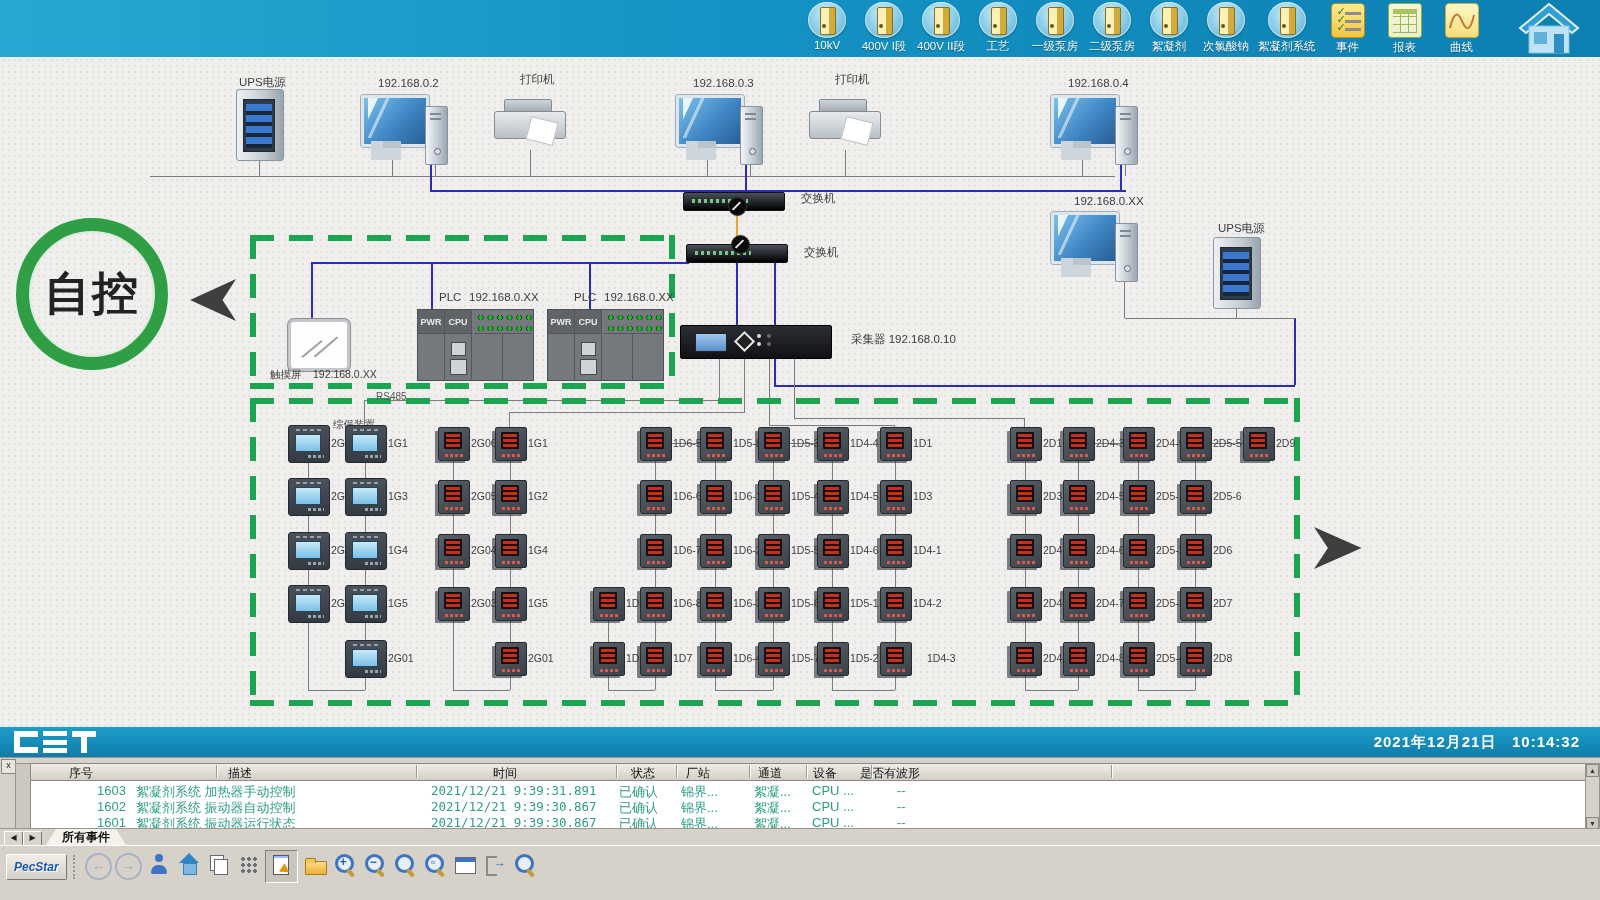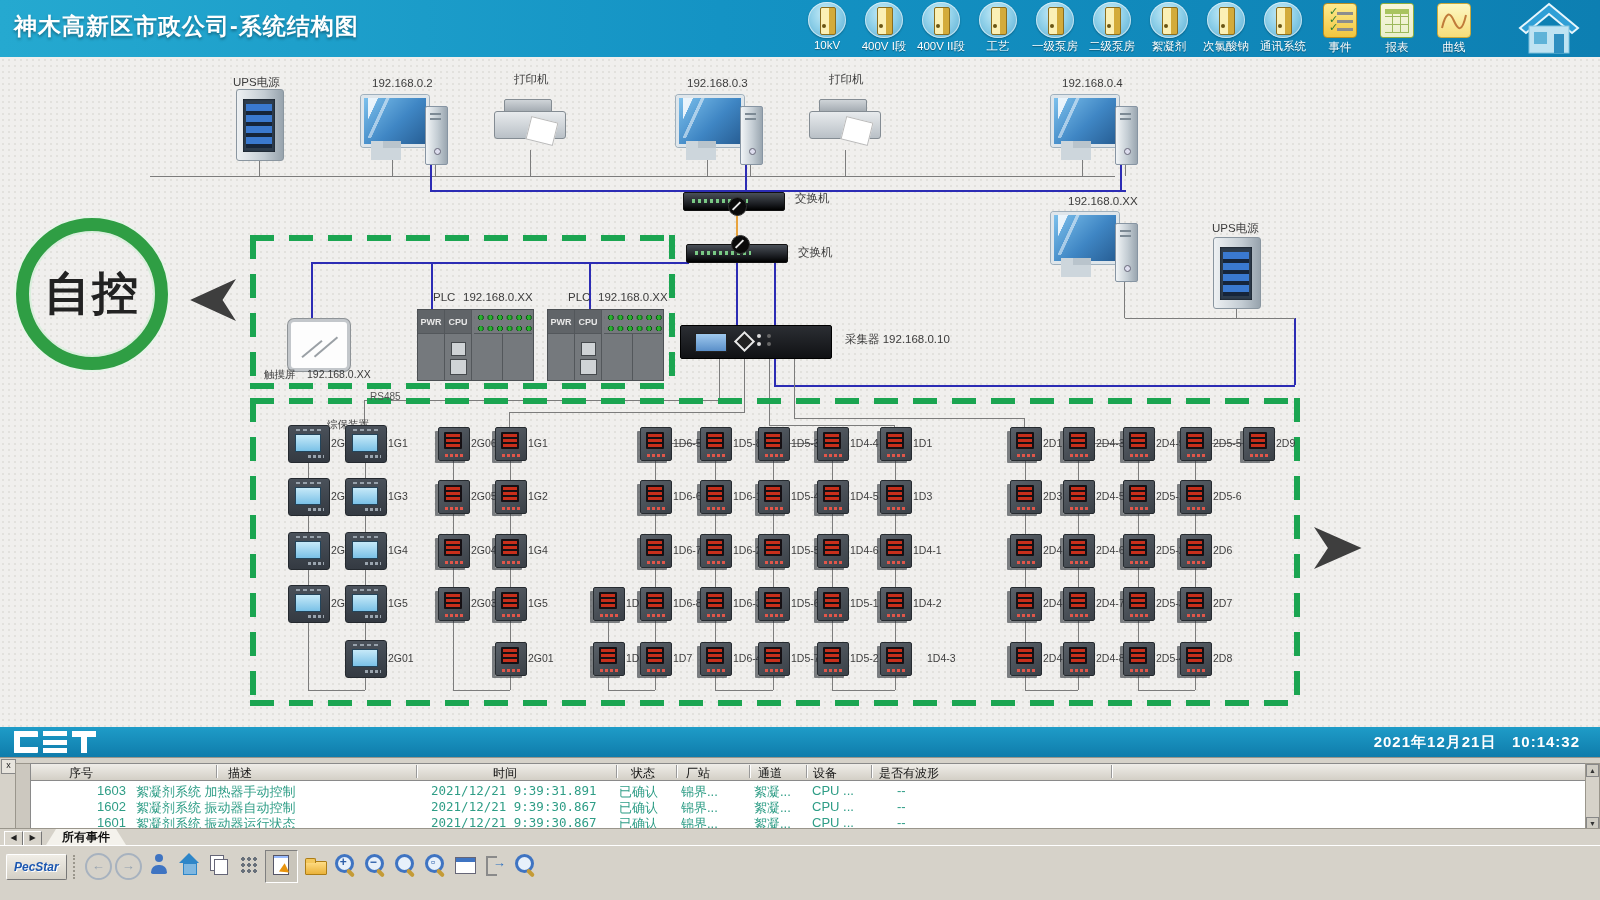--- a/index.html
+++ b/index.html
@@ -31,21 +31,21 @@
      background:linear-gradient(#a9c45f 0 5px,transparent 5px),
        repeating-linear-gradient(180deg,transparent 0 7px,#9cb85a 7px 8px),
        repeating-linear-gradient(90deg,transparent 0 7px,#9cb85a 7px 8px);}
   .ico-curve{margin:1px 2px;width:32px;height:33px;border-radius:4px;border:1px solid #c9a93c;
      background:linear-gradient(#fdf8c4,#f6dd7a);}
   .home-btn{position:absolute;right:18px;top:2px;width:66px;height:54px;cursor:pointer;}
   
   .diagram{position:absolute;left:0;top:57px;width:1600px;height:670px;
     background-color:#f0efed;
     background-image:radial-gradient(#e2e1dd 1px,transparent 1.1px);background-size:6px 6px;}
-  .dlabel{position:absolute;font-size:11.5px;color:#3c3c3c;white-space:nowrap;}
+  .dlabel{position:absolute;font-size:11.5px;color:#3c3c3c;white-space:nowrap;margin-left:6px;}
   .ln{position:absolute;background:#7c7c7c;}
   .ln-b{position:absolute;background:#2c2cb4;}
   .ln-o{position:absolute;background:#e8a33d;}
   
   .ups{position:absolute;width:46px;height:70px;border:1px solid #8a96a0;border-radius:3px;
      background:linear-gradient(90deg,#eef1f3,#c3ccd3 60%,#97a3ad);}
   .ups::before{content:"";position:absolute;left:6px;top:9px;right:8px;bottom:8px;background:#2d3c4c;
      box-shadow:inset 0 0 2px #000;}
   .ups::after{content:"";position:absolute;left:9px;top:14px;width:26px;height:44px;
      background:repeating-linear-gradient(180deg,#3a79cf 0 7px,#16253a 7px 11px);}
@@ -199,21 +199,20 @@
   .sb-exit::after{content:"→";position:absolute;right:2px;top:4px;font-size:13px;font-weight:bold;color:#2a6fc0;}
   .opbox{position:absolute;right:6px;top:5px;height:22px;border:1px solid;border-color:#8a8a8a #fff #fff #8a8a8a;
      display:flex;align-items:center;gap:22px;padding:0 10px;font-size:12.5px;color:#111;}
 </style>
 </head>
 <body>
 
 <div id="app">
 
   <header class="topbar">
-    <h1>神木高新区市政公司-系统结构图</h1>
     <nav class="topnav" id="topnav">
         <div class="nav-item">
           <div class="nico ico-cabinet"></div>
           <span class="nav-label">10kV</span>
         </div>
         <div class="nav-item">
           <div class="nico ico-cabinet"></div>
           <span class="nav-label">400V I段</span>
         </div>
         <div class="nav-item">
@@ -235,21 +234,21 @@
         <div class="nav-item">
           <div class="nico ico-cabinet"></div>
           <span class="nav-label">絮凝剂</span>
         </div>
         <div class="nav-item">
           <div class="nico ico-cabinet"></div>
           <span class="nav-label">次氯酸钠</span>
         </div>
         <div class="nav-item">
           <div class="nico ico-cabinet"></div>
-          <span class="nav-label">通讯系统</span>
+          <span class="nav-label">絮凝剂系统</span>
         </div>
         <div class="nav-item">
           <div class="nico ico-event"></div>
           <span class="nav-label">事件</span>
         </div>
         <div class="nav-item">
           <div class="nico ico-report"></div>
           <span class="nav-label">报表</span>
         </div>
         <div class="nav-item">
@@ -943,21 +942,21 @@
     <div class="ev-gutter"></div>
     <div class="ev-body">
       <div class="ev-head" id="ev-head">
           <span style="left: 38px;">序号</span>
           <span style="left: 197px;">描述</span>
           <span style="left: 462px;">时间</span>
           <span style="left: 600px;">状态</span>
           <span style="left: 655px;">厂站</span>
           <span style="left: 727px;">通道</span>
           <span style="left: 782px;">设备</span>
-          <span style="left: 848px;">是否有波形</span>
+          <span style="left: 829px;">是否有波形</span>
           <div class="ev-sep" style="left: 185px;"></div>
           <div class="ev-sep" style="left: 385px;"></div>
           <div class="ev-sep" style="left: 585px;"></div>
           <div class="ev-sep" style="left: 645px;"></div>
           <div class="ev-sep" style="left: 718px;"></div>
           <div class="ev-sep" style="left: 775px;"></div>
           <div class="ev-sep" style="left: 840px;"></div>
           <div class="ev-sep" style="left: 1080px;"></div>
         </div>
       <div id="ev-rows">

